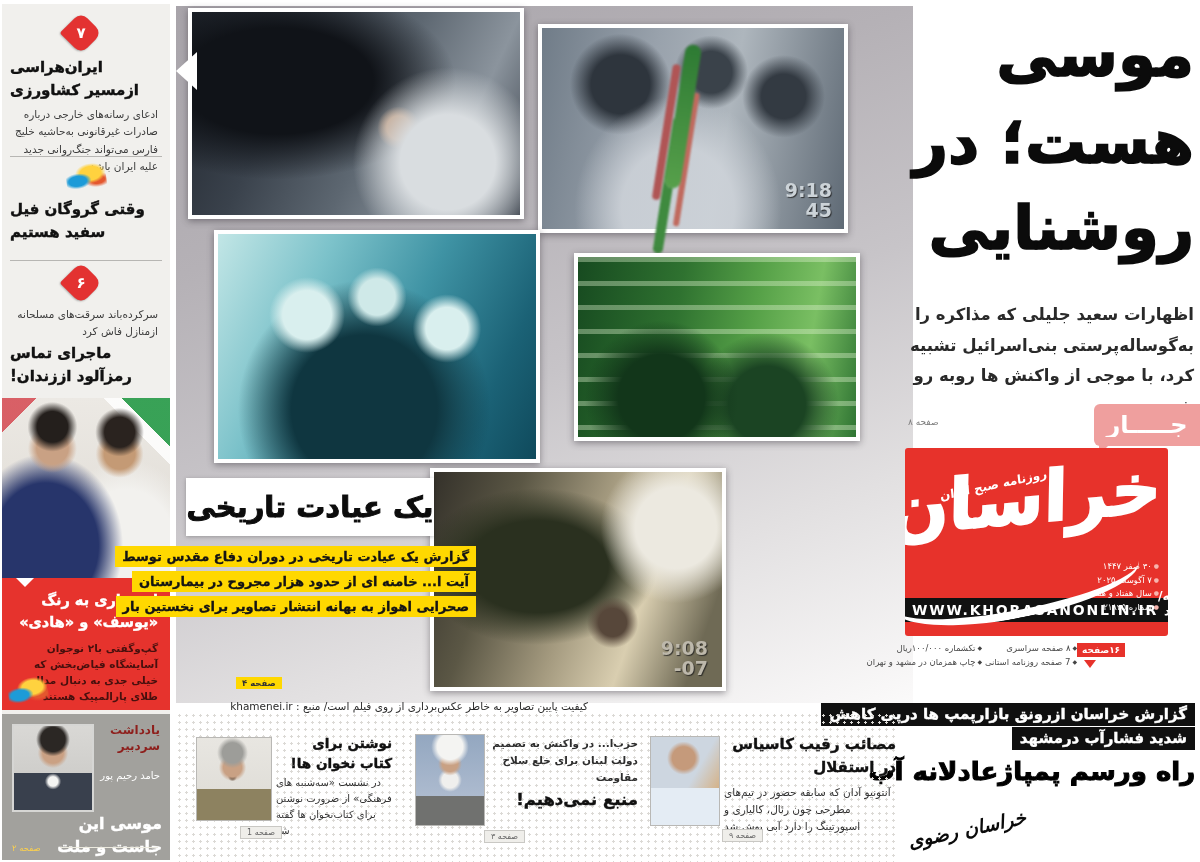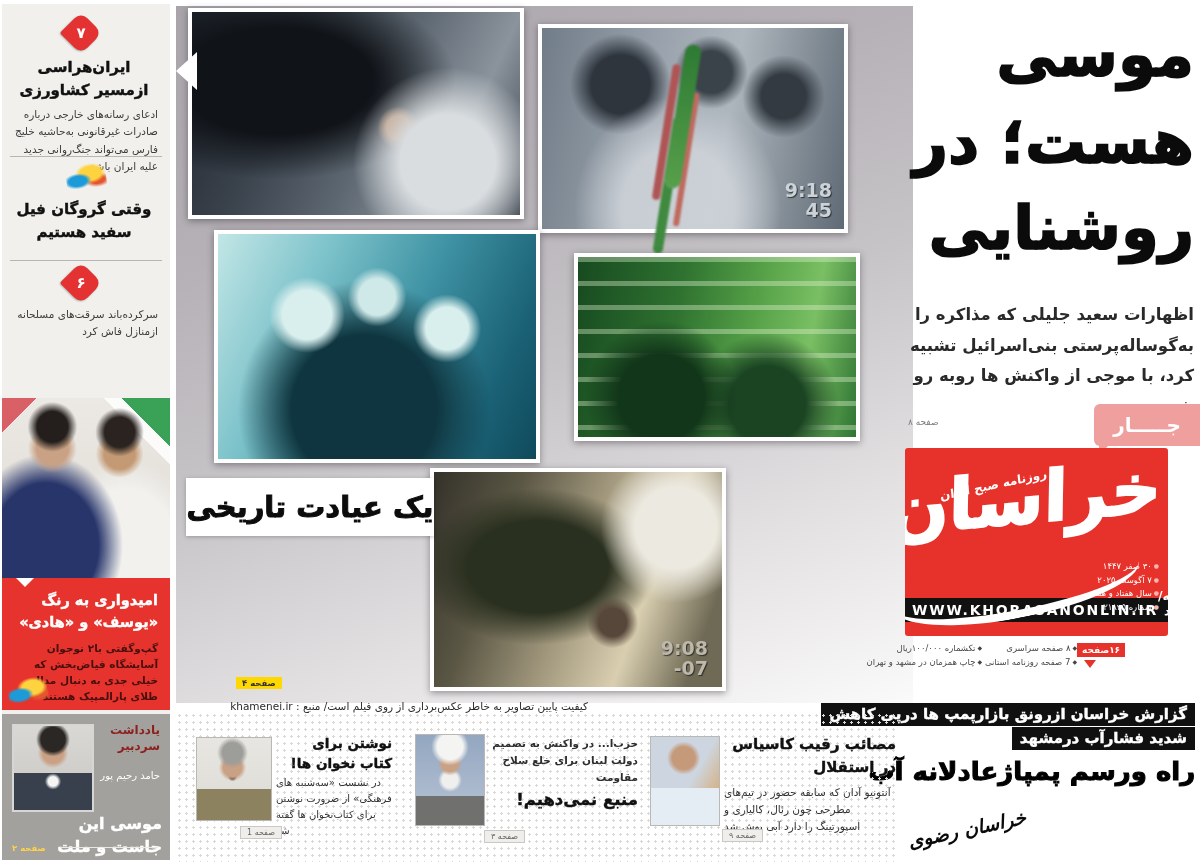--- a/index.html
+++ b/index.html
@@ -5,21 +5,21 @@
   html,body{margin:0;padding:0;background:#fff;}
   *{box-sizing:border-box;font-family:"DejaVu Sans",sans-serif;}
   #page{position:relative;width:1200px;height:862px;background:#fff;overflow:hidden;direction:rtl;}
   .abs{position:absolute;}
 
   
   #sidebar{left:2px;top:4px;width:168px;height:854px;background:#f1f0ed;}
   .sb-badge{position:absolute;width:30px;height:30px;background:#e33231;border-radius:9px 9px 9px 2px;transform:rotate(45deg);box-shadow:0 1px 2px rgba(0,0,0,.3);}
   .sb-badge span{display:flex;width:100%;height:100%;align-items:center;justify-content:center;transform:rotate(-45deg);color:#fff;font-weight:bold;font-size:15px;}
   #b7{left:64px;top:14px;} #b6{left:64px;top:264px;}
-  .sb-title{position:absolute;right:12px;left:8px;text-align:center;font-weight:bold;font-size:15px;line-height:1.5;color:#111;-webkit-text-stroke:.4px #111;}
+  .sb-title{position:absolute;right:12px;left:8px;text-align:left;font-weight:bold;font-size:15px;line-height:1.5;color:#111;-webkit-text-stroke:.4px #111;}
   .sb-sub{position:absolute;right:12px;left:8px;text-align:right;font-size:10.5px;line-height:1.65;color:#3d3d3d;}
   .sb-hr{position:absolute;left:8px;right:8px;border-top:1px solid #b7b6b3;}
   #sb1-title{top:52px;} #sb1-sub{top:102px;} #hr1{top:152px;}
   #sb2-logo{left:64px;top:160px;} #sb2-title{top:194px;} #hr2{top:256px;}
   #sb3-kicker{top:302px;} #sb3-title{top:338px;}
   .mini-logo{position:absolute;width:40px;height:26px;transform:rotate(-8deg);
     background:
       radial-gradient(ellipse at 28% 62%, #1d9bd8 0 22%, transparent 34%),
       radial-gradient(ellipse at 62% 38%, #ffd23f 0 30%, transparent 44%),
       radial-gradient(ellipse at 78% 66%, #e4572e 0 16%, transparent 30%),
@@ -44,21 +44,21 @@
   #ed-photo{position:absolute;left:10px;top:10px;width:82px;height:88px;border:2px solid #d6d6d4;
     background:
       radial-gradient(circle at 50% 16%, #2b2724 0 15%, transparent 21%),
       radial-gradient(circle at 50% 32%, #caa184 0 15%, transparent 22%),
       radial-gradient(circle at 50% 66%, #f5f5f3 0 7%, transparent 12%),
       linear-gradient(180deg, transparent 56%, #39404d 56%),
       linear-gradient(180deg,#d9d8d5,#c7c6c3);}
   #ed-label{position:absolute;right:10px;top:8px;width:62px;text-align:right;color:#8e1f1c;font-size:12px;font-weight:bold;line-height:1.35;}
   #ed-author{position:absolute;right:10px;top:56px;color:#fff;font-size:10px;}
   #ed-title{position:absolute;right:8px;left:8px;top:98px;text-align:right;color:#fff;font-size:16px;font-weight:bold;line-height:1.45;margin-left:36px;-webkit-text-stroke:.4px #fff;}
-  #ed-page{position:absolute;left:10px;bottom:7px;color:#ffd24a;font-size:8.5px;font-weight:bold;}
+  #ed-page{position:absolute;left:10px;bottom:7px;color:#ffd24a;font-size:8.5px;font-weight:normal;}
   #ed-line{position:absolute;left:58px;right:12px;bottom:12px;border-top:1px solid #eceadf;}
 
   
   #collage{left:176px;top:6px;width:737px;height:697px;
     background:linear-gradient(160deg,#a8a4aa 0%,#b5b1b6 28%,#c7c4c8 52%,#e2e0e1 76%,#fbfafa 100%);}
   #pointer{position:absolute;left:0;top:46px;width:0;height:0;border-top:19px solid transparent;border-bottom:19px solid transparent;border-right:21px solid #fff;z-index:5;}
   .photo{position:absolute;border:4px solid #fff;box-shadow:0 2px 7px rgba(40,35,45,.45);}
   #p1{left:12px;top:2px;width:336px;height:211px;
     background:
       radial-gradient(circle at 78% 74%, #d9dde0 0 16%, rgba(217,221,224,0) 32%),
@@ -102,21 +102,21 @@
   #headbox span{font-size:29px;font-weight:bold;color:#0c0c0c;-webkit-text-stroke:1px #0c0c0c;}
   #hl{left:8px;top:540px;width:292px;text-align:right;z-index:6;}
   .hl-line{display:inline-block;background:#ffd800;color:#141414;font-size:13px;font-weight:bold;padding:3px 7px;margin-bottom:4px;white-space:nowrap;-webkit-text-stroke:.3px #141414;}
   #feat-page{left:60px;top:627px;background:#ffd800;color:#333;font-size:8.5px;font-weight:bold;padding:1px 6px;z-index:6;margin-top:44px;}
   #caption{left:0;top:694px;width:412px;text-align:right;font-size:10.5px;color:#2a2a2a;z-index:6;}
 
   
   #lead-title{left:900px;top:12px;width:294px;text-align:right;color:#0b0b0b;font-size:61px;font-weight:bold;line-height:1.42;-webkit-text-stroke:1.6px #0b0b0b;}
   #lead-dek{left:905px;top:300px;width:289px;text-align:right;font-size:16.5px;font-weight:bold;line-height:1.85;color:#2a2a2a;}
   #lead-page{left:908px;top:417px;font-size:9px;color:#7c7c7c;}
-  #tab{left:1094px;top:404px;width:106px;height:42px;background:#ef9f9e;border-radius:6px 0 0 6px;color:#fff;font-size:20px;font-weight:bold;text-align:center;line-height:42px;}
+  #tab{left:1094px;top:404px;width:106px;height:42px;background:#ef9f9e;border-radius:6px 0 0 6px;color:#fff;font-size:24px;font-weight:bold;text-align:center;line-height:42px;}
   #tab::after{content:"";position:absolute;left:5px;bottom:-9px;border:9px solid transparent;border-top-color:#ef9f9e;border-left-color:#ef9f9e;}
   #masthead{left:905px;top:448px;width:263px;height:188px;background:#e7322b;border-radius:3px;overflow:hidden;}
   #mast-tagline{position:absolute;left:34px;top:30px;color:#fff;font-size:12px;font-weight:bold;transform:rotate(-12deg) skewX(-6deg);white-space:nowrap;}
   #mast-name{position:absolute;right:6px;top:16px;color:#fff;font-size:70px;font-weight:bold;line-height:1;transform:rotate(-5deg) skewX(-6deg);-webkit-text-stroke:2px #fff;}
   #mast-swoosh{position:absolute;left:-14px;top:104px;width:250px;height:66px;border-bottom:8px solid #fff;border-radius:50%;transform:rotate(-11deg);z-index:4;}
   #mast-meta{position:absolute;right:9px;top:112px;text-align:right;color:#fff;font-size:8.5px;line-height:1.6;z-index:5;}
   .meta-line::before{content:"● ";color:#f6b5ae;font-size:6px;vertical-align:1px;}
   #mast-strip{position:absolute;left:0;right:0;top:150px;height:24px;background:#111;display:flex;direction:ltr;align-items:center;justify-content:space-between;padding:0 7px;z-index:3;}
   #mast-url{color:#fff;font-size:14px;font-weight:bold;letter-spacing:1.8px;direction:ltr;}
   #mast-date{color:#fff;font-size:12.5px;font-weight:bold;direction:rtl;}
@@ -179,20 +179,21 @@
     <div class="sb-hr" id="hr1"></div>
 
     <div class="mini-logo" id="sb2-logo"></div>
     <div class="sb-title" id="sb2-title">وقتی گروگان فیل سفید هستیم</div>
     <div class="sb-hr" id="hr2"></div>
 
     <div class="sb-badge" id="b6">
         <span>۶</span>
       </div>
     <div class="sb-sub" id="sb3-kicker">سرکرده‌باند سرقت‌های مسلحانه ازمنازل فاش کرد</div>
+    <div class="sb-title" id="sb3-title">ماجرای تماس رمزآلود اززندان!</div>
 
     <div id="sb-photo" class="abs"></div>
 
     <div id="sb-promo" class="abs">
       <div id="promo-notch"></div>
       <div id="promo-title">امیدواری به رنگ «یوسف» و «هادی»</div>
       <div id="promo-sub">گپ‌وگفتی با۲ نوجوان آسایشگاه فیاض‌بخش که خیلی جدی به دنبال مدال طلای پارالمپیک هستند</div>
       <div class="mini-logo abs" id="promo-logo"></div>
     </div>
 
@@ -224,20 +225,25 @@
 
     <div class="photo" id="p5">
       <div class="ts" id="ts2">
         <span>9:08</span>
         <span class="sec">-07</span>
       </div>
     </div>
 
     <div id="headbox" class="abs">
       <span>یک عیادت تاریخی</span>
+    </div>
+    <div id="hl" class="abs">
+      <span class="hl-line">گزارش یک عیادت تاریخی در دوران دفاع مقدس توسط</span><br>
+      <span class="hl-line">آیت ا... خامنه ای از حدود هزار مجروح در بیمارستان</span><br>
+      <span class="hl-line">صحرایی اهواز به بهانه انتشار تصاویر برای نخستین بار</span>
     </div>
     <div id="feat-page" class="abs">صفحه ۴</div>
     <div id="caption" class="abs">کیفیت پایین تصاویر به خاطر عکس‌برداری از روی فیلم است/ منبع : khamenei.ir</div>
   </div>
 
   <div id="lead-title" class="abs">
     <div>موسی</div>
     <div>هست؛ در</div>
     <div>روشنایی</div>
   </div>

